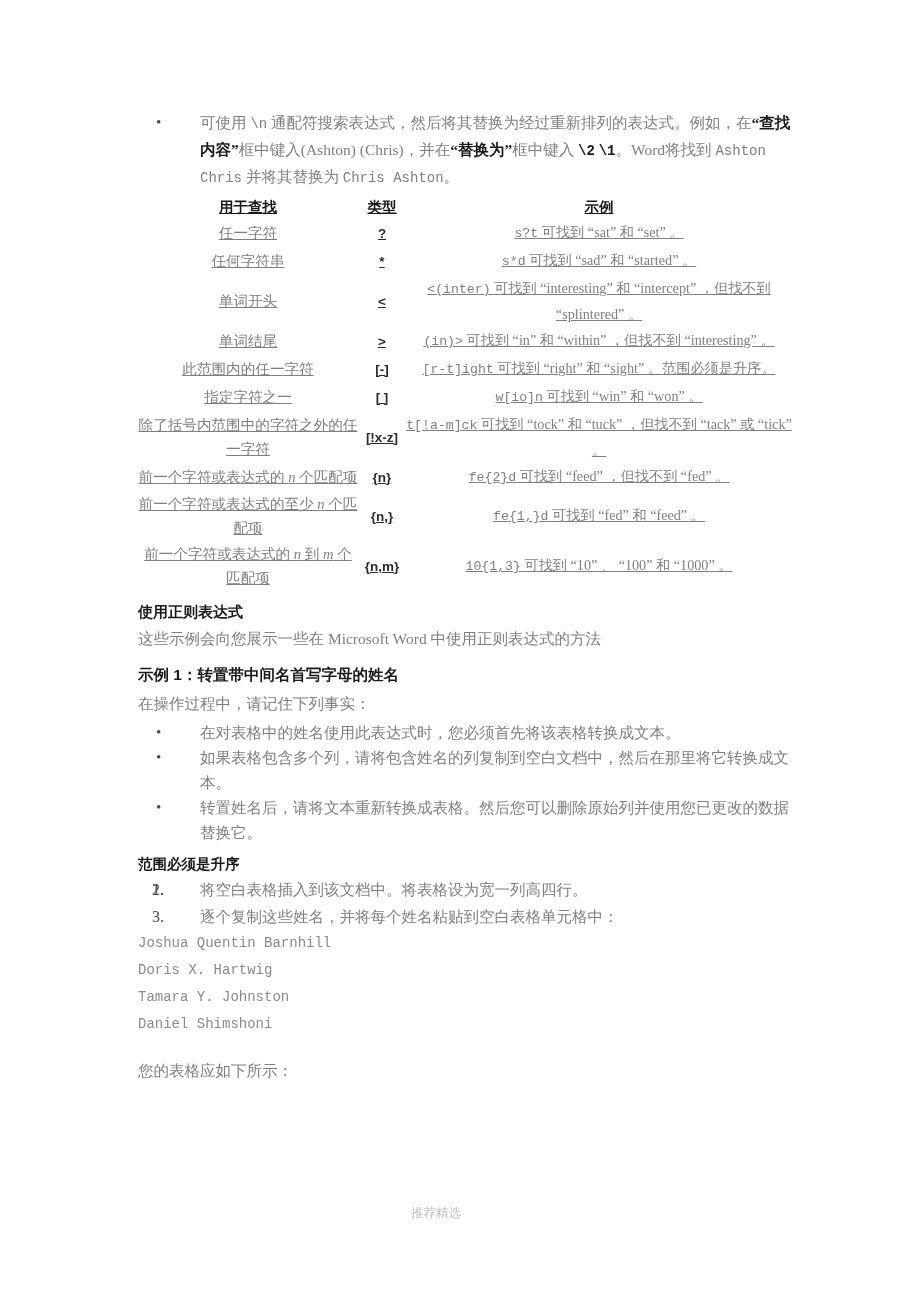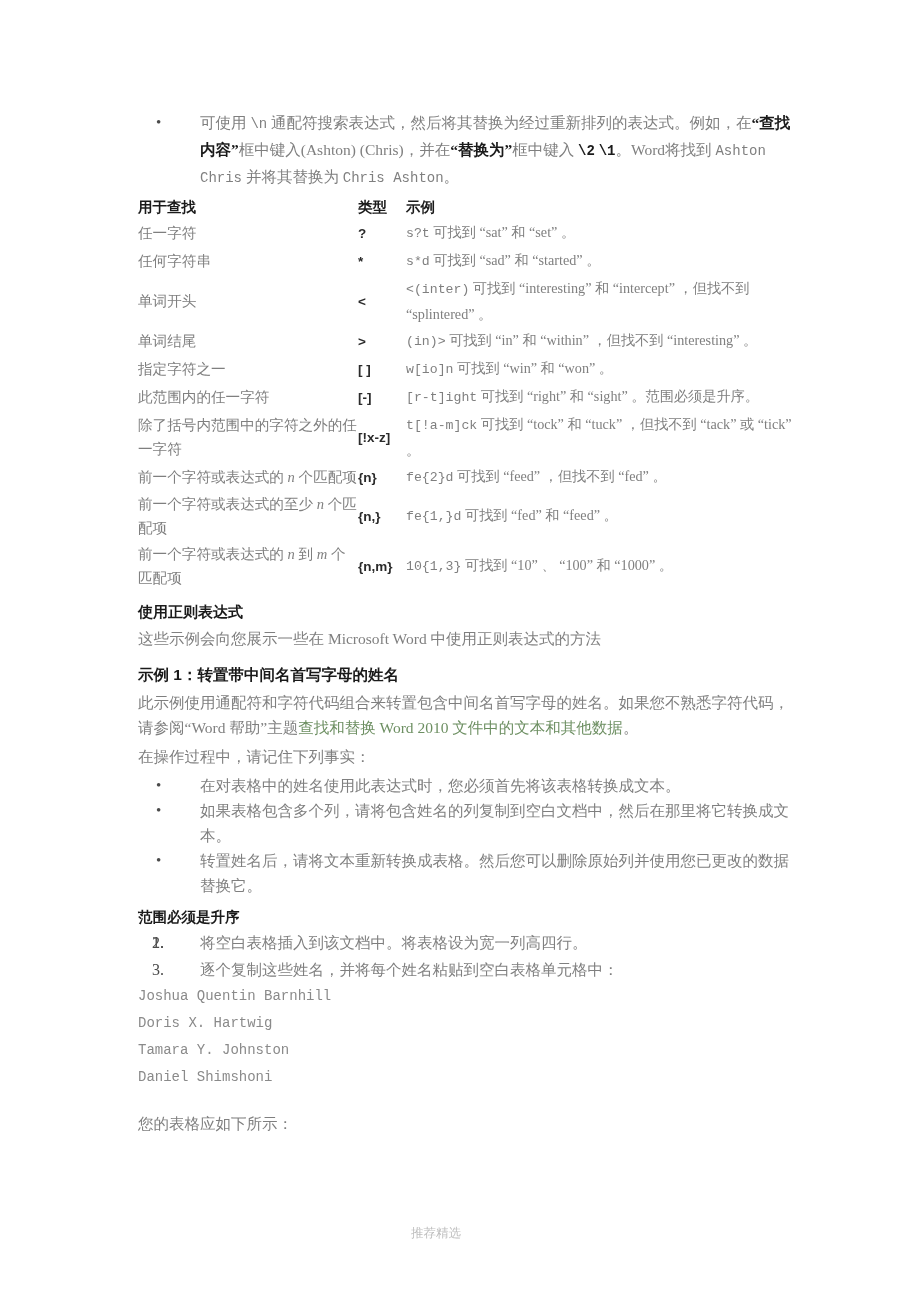--- a/index.html
+++ b/index.html
@@ -85,22 +85,23 @@
   
   table.wc {
     border-collapse: collapse;
     width: 654px;
     table-layout: fixed;
     margin-top: 6px;
   }
   table.wc td, table.wc th {
     vertical-align: middle;
     padding: 1px 0 1px 0;
-    text-align: left;
+    text-align: center;
     border: none;
+    text-decoration: underline;
   }
   table.wc th {
     font-size: 14.5px;
     font-weight: bold;
     color: #1a1a1a;
     padding-bottom: 2px;
     font-family: "Liberation Sans", sans-serif;
   }
   .col-a { width: 220px; }
   .col-b { width: 48px; }
@@ -170,21 +171,20 @@
 
   .footer {
     position: absolute;
     left: 0;
     top: 1205px;
     width: 872px;
     text-align: center;
     font-size: 12.5px;
     color: #bdbdbd;
     font-family: "Liberation Sans", sans-serif;
-    margin-top: 20px;
   }
 </style>
 </head>
 <body>
 
 <div class="page">
   <div class="content">
 
     <ul class="bullets">
       <li class="bullet">
@@ -221,30 +221,30 @@
           <td class="desc">单词开头</td>
           <td class="type">&lt;</td>
           <td class="ex"><span class="code">&lt;(inter)</span><span> 可找到 “interesting” 和 “intercept” ，但找不到 “splintered” 。</span></td>
         </tr>
         <tr>
           <td class="desc">单词结尾</td>
           <td class="type">&gt;</td>
           <td class="ex"><span class="code">(in)&gt;</span><span> 可找到 “in” 和 “within” ，但找不到 “interesting” 。</span></td>
         </tr>
         <tr>
+          <td class="desc">此范围内的任一字符</td>
+          <td class="type">[-]</td>
+          <td class="ex"><span class="code">[r-t]ight</span><span> 可找到 “right” 和 “sight” 。范围必须是升序。</span></td>
+        </tr>
+        <tr>
           <td class="desc">指定字符之一</td>
           <td class="type">[ ]</td>
           <td class="ex"><span class="code">w[io]n</span><span> 可找到 “win” 和 “won” 。</span></td>
         </tr>
         <tr>
-          <td class="desc">此范围内的任一字符</td>
-          <td class="type">[-]</td>
-          <td class="ex"><span class="code">[r-t]ight</span><span> 可找到 “right” 和 “sight” 。范围必须是升序。</span></td>
-        </tr>
-        <tr>
           <td class="desc">除了括号内范围中的字符之外的任一字符</td>
           <td class="type">[!x-z]</td>
           <td class="ex"><span class="code">t[!a-m]ck</span><span> 可找到 “tock” 和 “tuck” ，但找不到 “tack” 或 “tick” 。</span></td>
         </tr>
         <tr>
           <td class="desc"><span>前一个字符或表达式的 </span><span class="ital">n</span><span> 个匹配项</span></td>
           <td class="type">{n}</td>
           <td class="ex"><span class="code">fe{2}d</span><span> 可找到 “feed” ，但找不到 “fed” 。</span></td>
         </tr>
         <tr>
@@ -257,21 +257,20 @@
           <td class="type">{n,m}</td>
           <td class="ex"><span class="code">10{1,3}</span><span> 可找到 “10” 、 “100” 和 “1000” 。</span></td>
         </tr>
       </tbody>
     </table>
 
     <div class="h-sub">使用正则表达式</div>
     <p class="para">这些示例会向您展示一些在 Microsoft Word 中使用正则表达式的方法</p>
 
     <div class="h-sub2">示例 1：转置带中间名首写字母的姓名</div>
-    <p class="para"><span>此示例使用通配符和字符代码组合来转置包含中间名首写字母的姓名。如果您不熟悉字符代码，请参阅“Word 帮助”主题</span><span class="link">查找和替换 Word 2010 文件中的文本和其他数据</span><span>。</span></p>
     <p class="para" style="margin-top:4px;">在操作过程中，请记住下列事实：</p>
 
     <ul class="bullets" style="margin-top:4px;">
       <li class="bullet">
         <span class="dot">•</span>
         <span class="cont">在对表格中的姓名使用此表达式时，您必须首先将该表格转换成文本。</span>
       </li>
       <li class="bullet">
         <span class="dot">•</span>
         <span class="cont">如果表格包含多个列，请将包含姓名的列复制到空白文档中，然后在那里将它转换成文本。</span>

